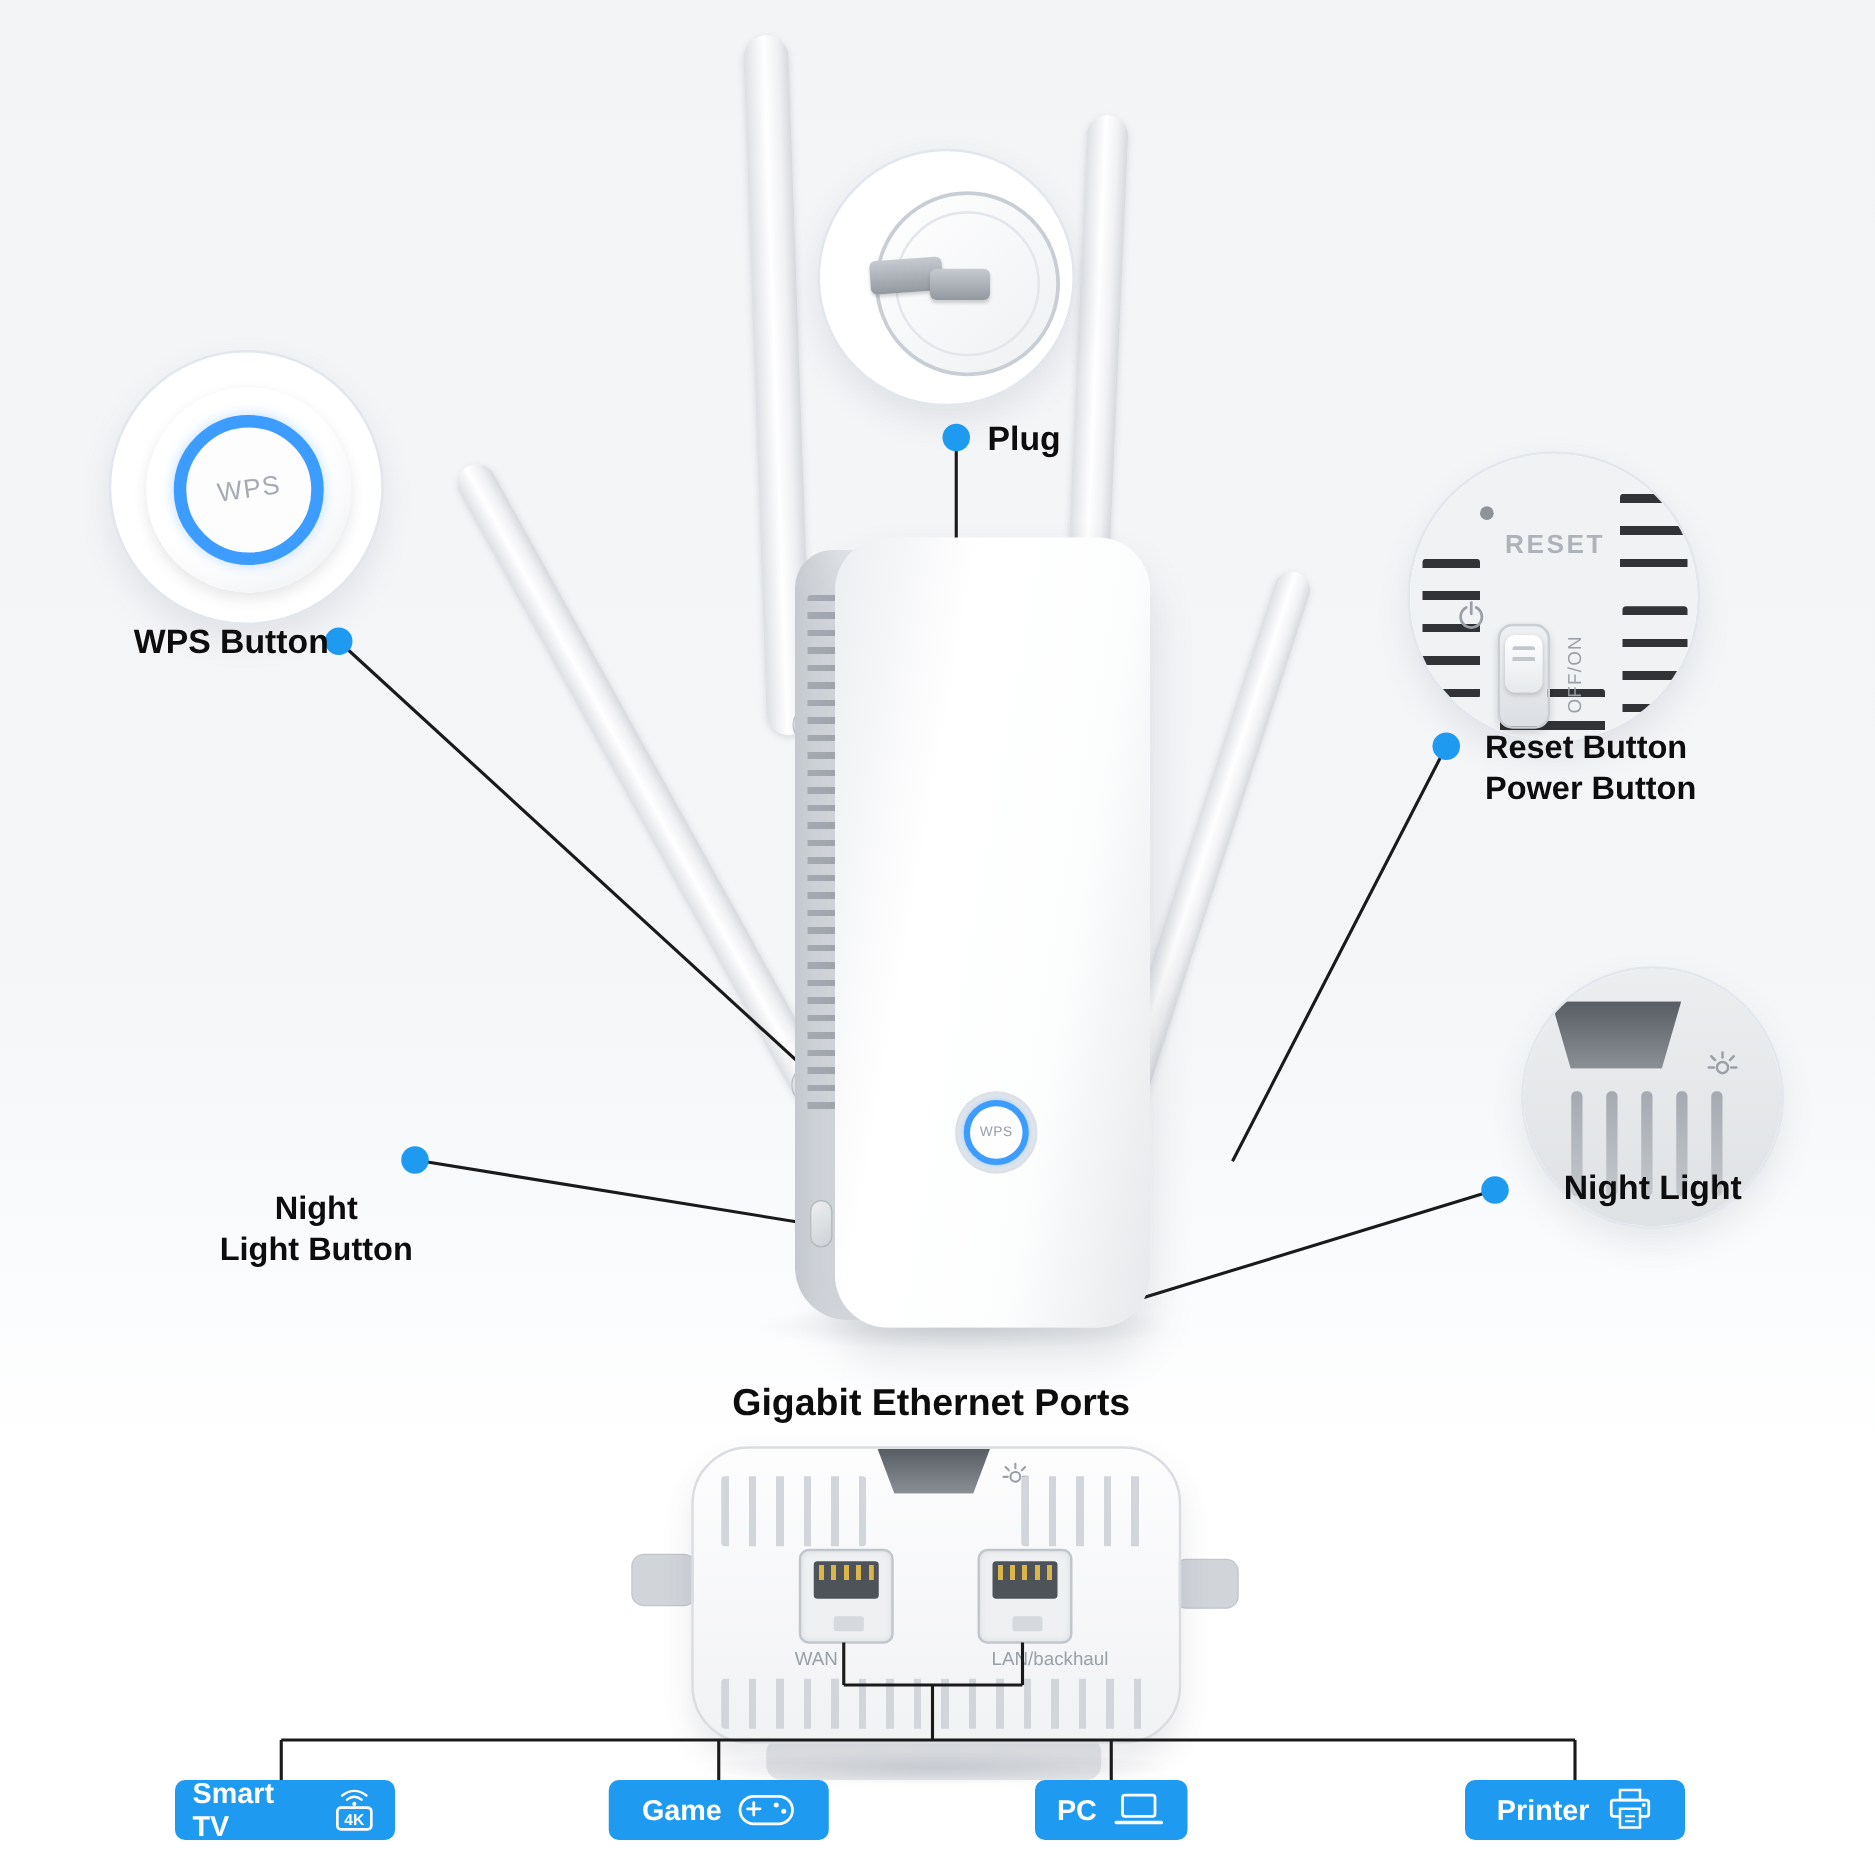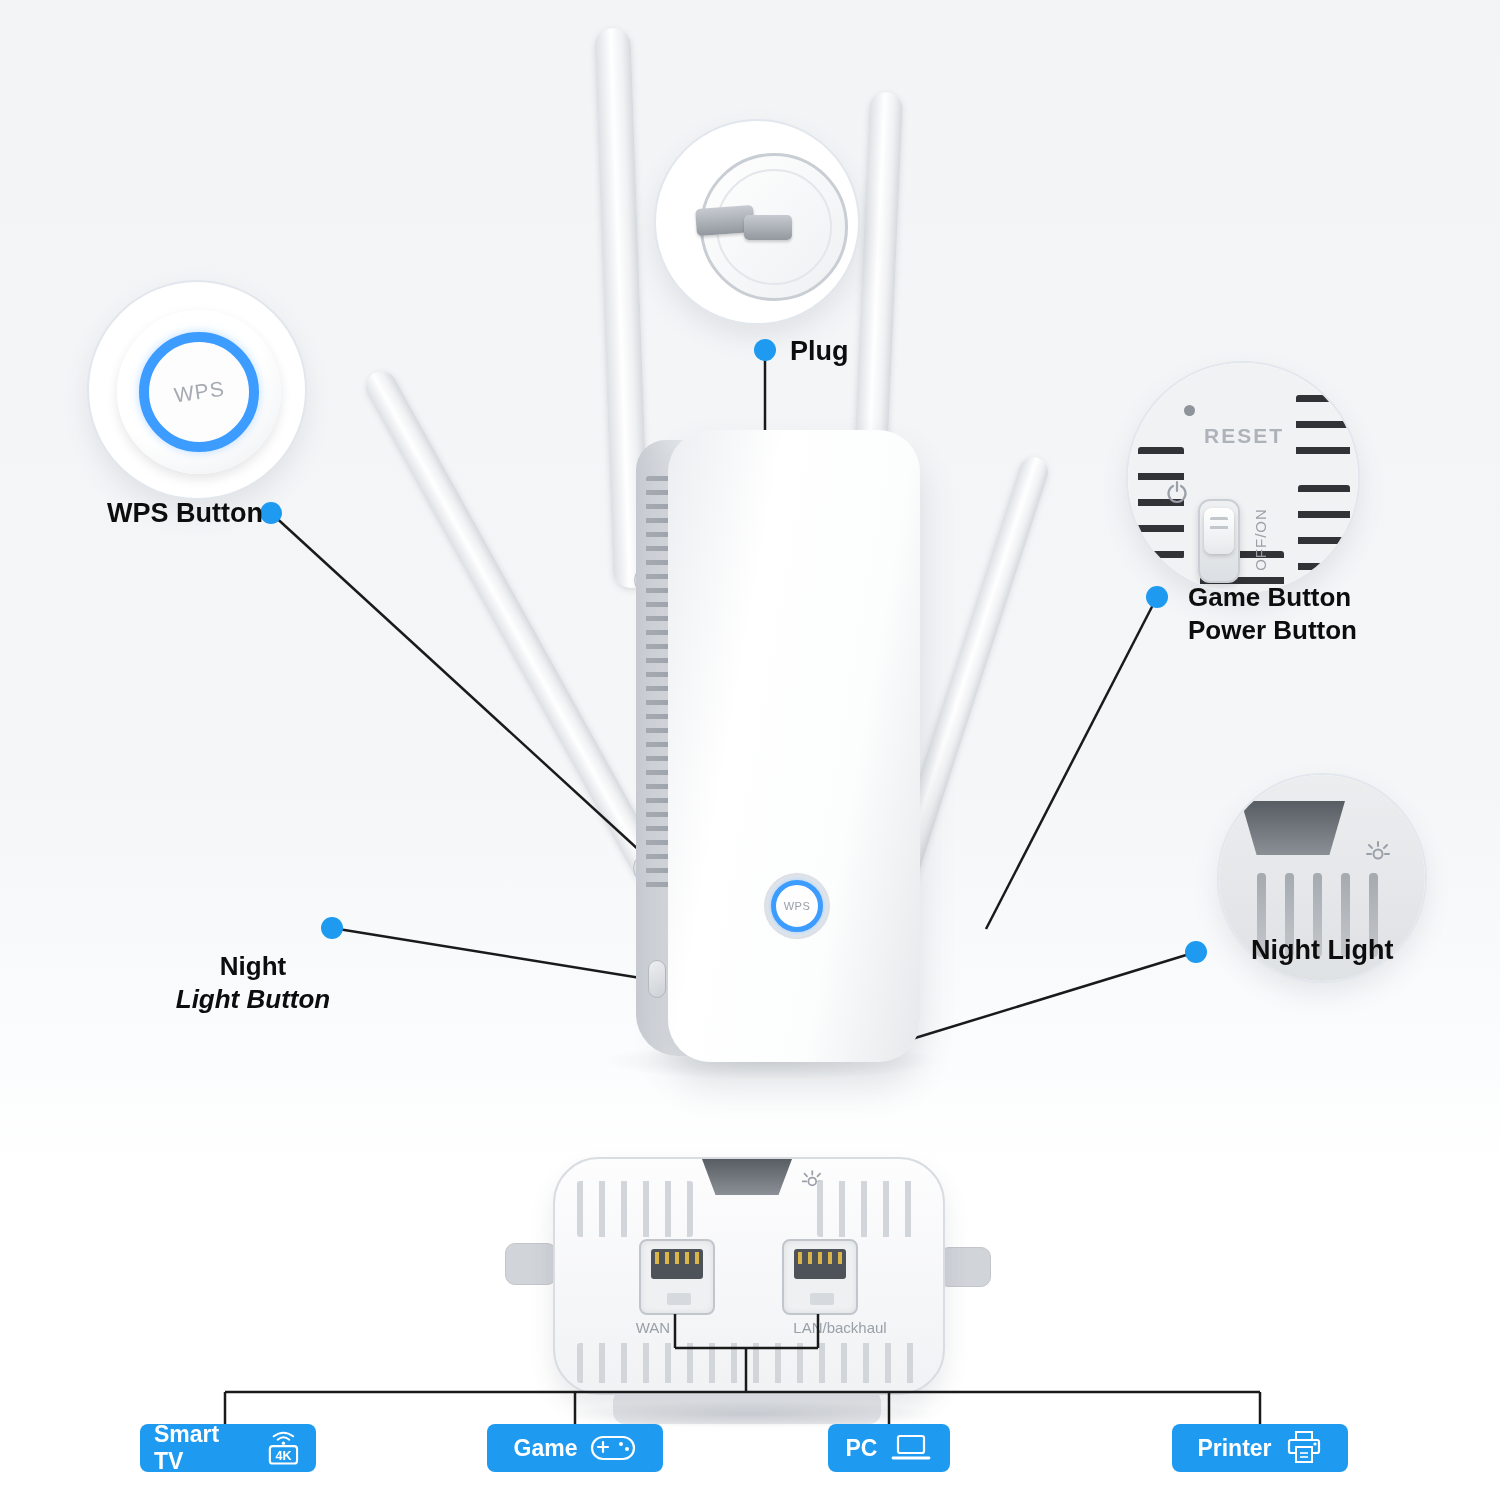--- a/index.html
+++ b/index.html
@@ -235,26 +235,27 @@
   </div>
 
   <div class="dot" style="left:260px;top:502px;"></div>
   <div class="dot" style="left:754px;top:339px;"></div>
   <div class="dot" style="left:1146px;top:586px;"></div>
   <div class="dot" style="left:321px;top:917px;"></div>
   <div class="dot" style="left:1185px;top:941px;"></div>
 
   <div class="feature-label" style="left:53px;top:498px;width:210px;text-align:right;font-size:27px;">WPS Button</div>
   <div class="feature-label" style="left:790px;top:336px;font-size:27px;">Plug</div>
-  <div class="feature-label" style="left:1188px;top:582px;font-size:26px;">Game Button</div>
+  <div class="feature-label" style="left:1188px;top:582px;font-size:26px;">Reset Button</div>
   <div class="feature-label" style="left:1188px;top:615px;font-size:26px;">Power Button</div>
   <div class="feature-label" style="left:158px;top:951px;width:190px;text-align:center;font-size:26px;">Night</div>
-  <div class="feature-label" style="left:158px;top:984px;width:190px;text-align:center;font-size:26px;font-style:italic;">Light Button</div>
+  <div class="feature-label" style="left:158px;top:984px;width:190px;text-align:center;font-size:26px;">Light Button</div>
   <div class="feature-label" style="left:1251px;top:935px;font-size:27px;">Night Light</div>
 
+  <div class="feature-label" style="left:495px;top:1106px;width:500px;text-align:center;font-size:30px;">Gigabit Ethernet Ports</div>
 
   <div class="bd-tab" style="left:505px;top:1243px;width:52px;height:42px;"></div>
   <div class="bd-tab" style="left:939px;top:1247px;width:52px;height:40px;"></div>
   <div class="bd-base"></div>
   <div class="device-shadow" style="left:560px;top:1400px;width:380px;height:28px;"></div>
 
   <div class="bottom-device">
     <div class="nl-lens" style="left:147px;top:0;width:90px;height:36px;"></div>
     <svg width="26" height="26" viewBox="0 0 30 30" style="position:absolute;left:246px;top:6px;">
       <circle cx="13" cy="19" r="4.5" fill="none" stroke="#9aa0a8" stroke-width="2"></circle>

